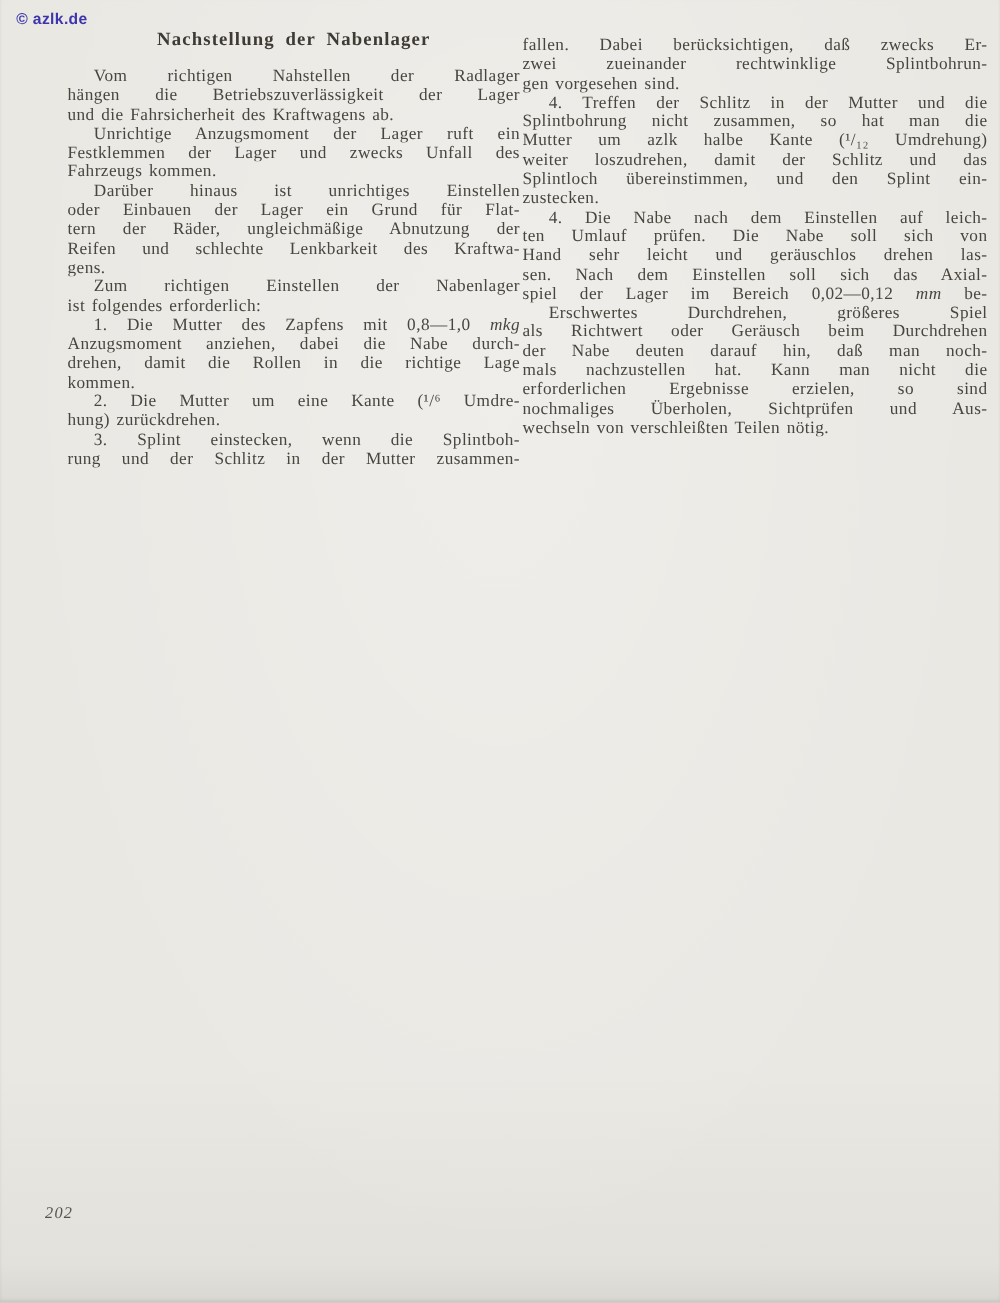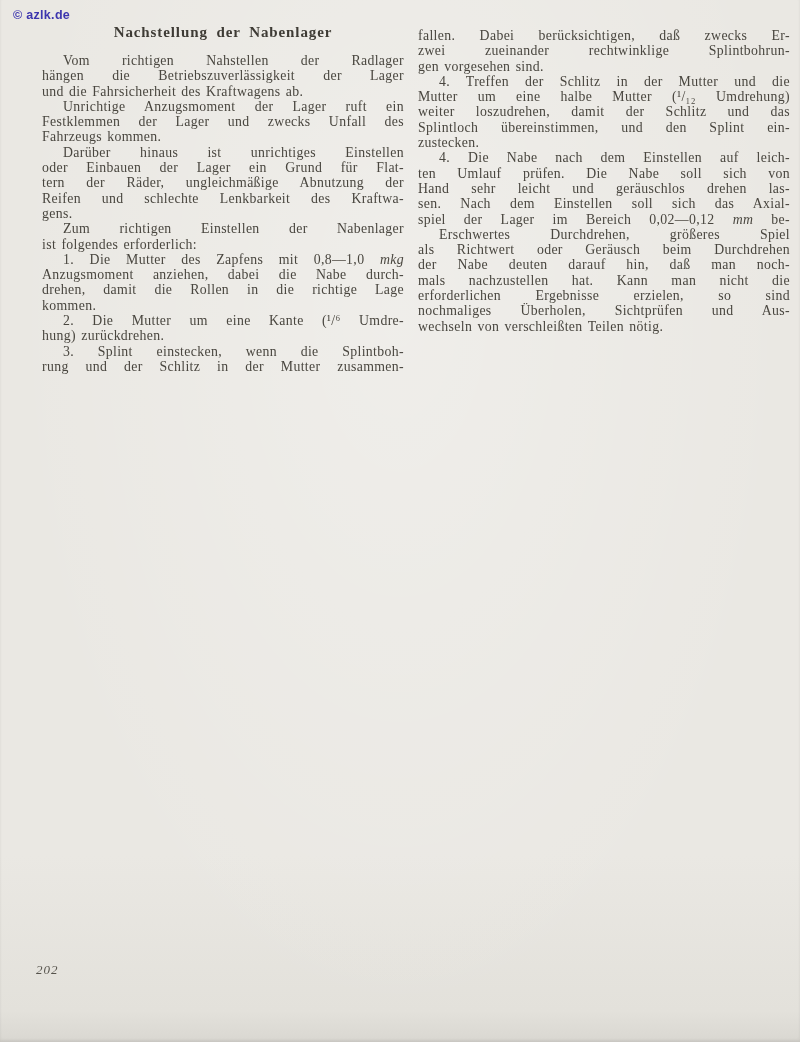--- a/index.html
+++ b/index.html
@@ -29,21 +29,22 @@
     font-size: 12.5px;
     letter-spacing: 0.3px;
     color: var(--watermark, #3c35ae);
   }
   .content {
     position: absolute;
     left: 42px;
     top: 22px;
     width: 748px;
     display: flex;
-    gap: 14px;
+    gap: 2px;
+    justify-content: flex-end;
   }
   .col {
     font-size: 13.8px;
     line-height: 15.3px;
     letter-spacing: 0.35px;
     word-spacing: 1.5px;
   }
   .col-left  { width: 362px; }
   .col-right { width: 372px; padding-top: 6px; }
   .heading {
@@ -126,21 +127,22 @@
     </div>
     <div class="col col-right">
       <div class="paras" id="right-paras">
           <div class="para">
             <div class="line">fallen. Dabei berücksichtigen, daß zwecks Er-</div>
             <div class="line">zwei zueinander rechtwinklige Splintbohrun-</div>
             <div class="line no-stretch">gen vorgesehen sind.</div>
           </div>
           <div class="para">
             <div class="line indent">4. Treffen der Schlitz in der Mutter und die</div>
-            <div class="line">Mutter um eine halbe Mutter (¹/₁₂ Umdrehung)</div>
+            <div class="line">Splintbohrung nicht zusammen, so hat man die</div>
+            <div class="line">Mutter um azlk halbe Kante (¹/₁₂ Umdrehung)</div>
             <div class="line">weiter loszudrehen, damit der Schlitz und das</div>
             <div class="line">Splintloch übereinstimmen, und den Splint ein-</div>
             <div class="line no-stretch">zustecken.</div>
           </div>
           <div class="para">
             <div class="line indent">4. Die Nabe nach dem Einstellen auf leich-</div>
             <div class="line">ten Umlauf prüfen. Die Nabe soll sich von</div>
             <div class="line">Hand sehr leicht und geräuschlos drehen las-</div>
             <div class="line">sen. Nach dem Einstellen soll sich das Axial-</div>
             <div class="line">spiel der Lager im Bereich 0,02—0,12 <i>mm</i> be-</div>

